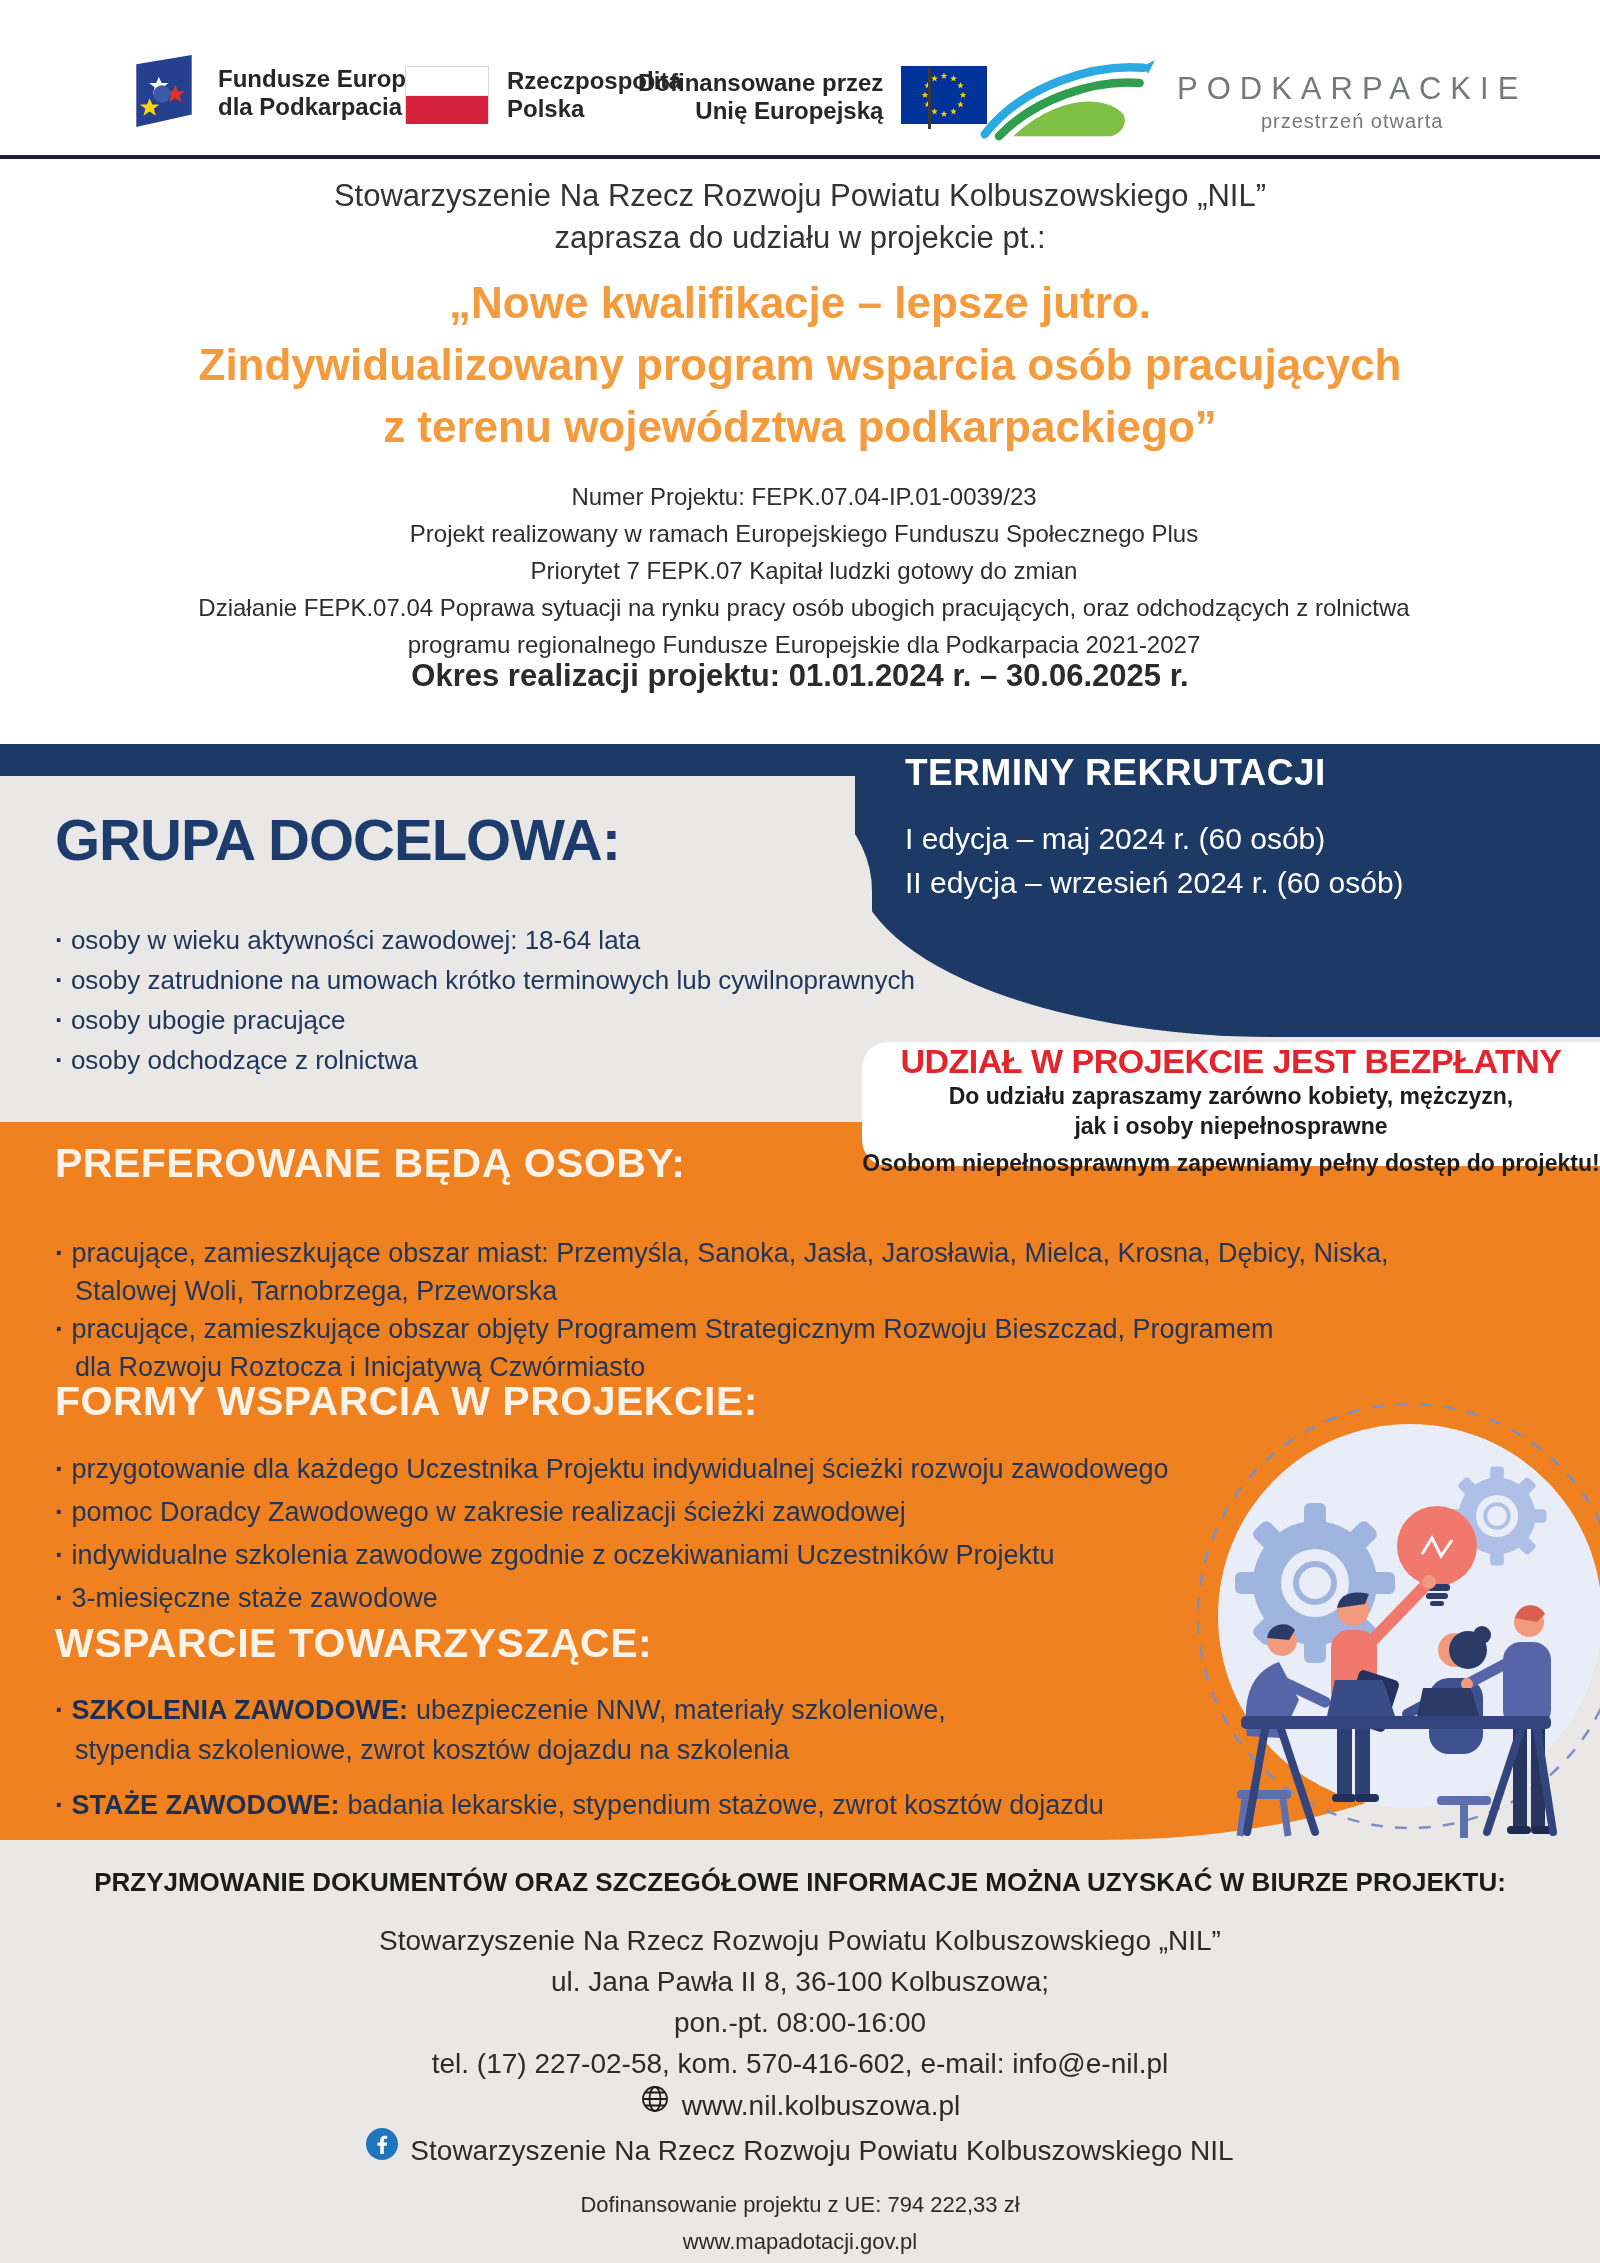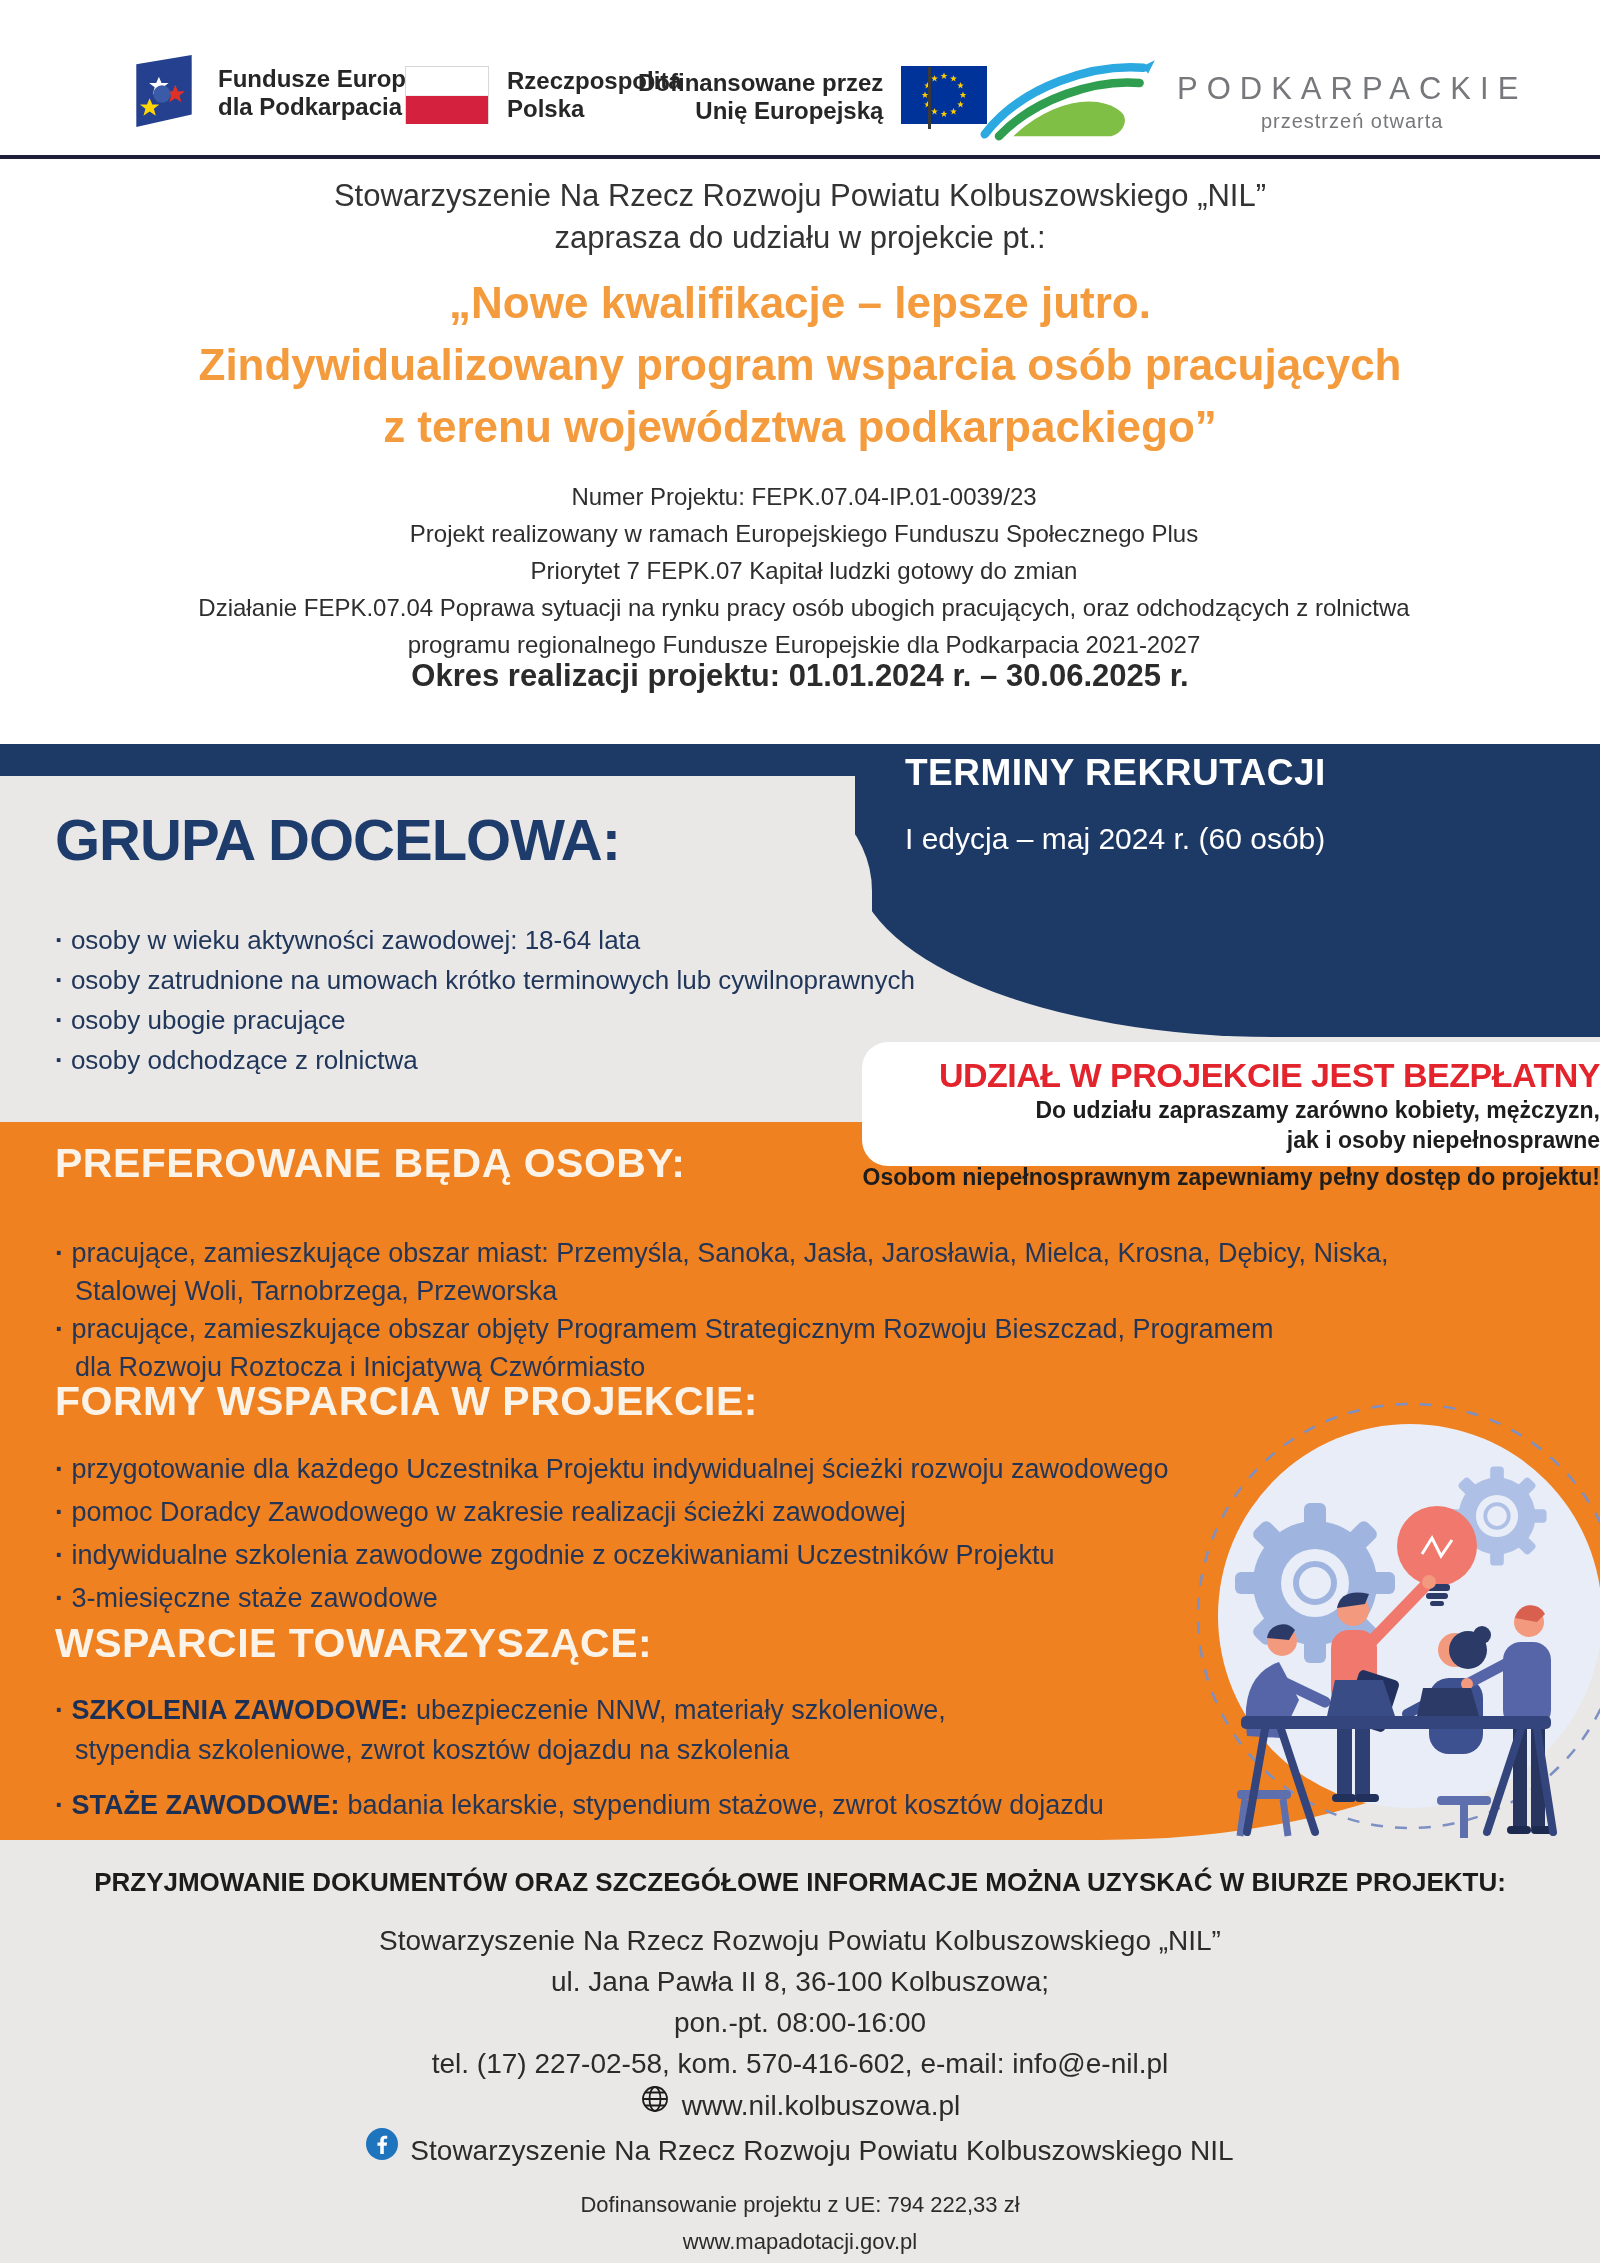--- a/index.html
+++ b/index.html
@@ -42,21 +42,21 @@
   .terminy-line{left:905px;font-size:30px;color:#ffffff;z-index:4;}
   
   .grupa-heading{left:55px;top:806px;font-size:58px;font-weight:800;color:#1e3c6b;z-index:4;letter-spacing:-1px;}
   .blist{list-style:none;margin:0;padding:0;}
   .blist li{padding-left:20px;text-indent:-20px;}
   .blist li::before{content:"·  ";font-weight:700;}
   .grupa-list{left:55px;top:920px;width:1340px;z-index:4;font-size:26px;font-weight:500;color:#20365b;}
   .grupa-list li{line-height:40px;}
   
   .free-card{left:862px;right:0;top:1042px;height:124px;background:#ffffff;
-             border-radius:26px 0 0 26px;z-index:6;text-align:right;padding-top:14px;box-sizing:border-box;}
+             border-radius:26px 0 0 26px;z-index:6;text-align:center;box-sizing:border-box;}
   .free-heading{font-size:34px;font-weight:800;color:#e3242c;letter-spacing:-.5px;}
   .free-line{font-size:23px;font-weight:600;color:#1d1d1d;line-height:30px;}
   .free-line.gap{margin-top:7px;}
   
   .orange-heading{font-size:41px;font-weight:800;color:#fbf3e7;z-index:5;letter-spacing:.5px;}
   .pref-heading{left:55px;top:1140px;}
   .pref-list{left:55px;top:1210px;width:1360px;z-index:5;font-size:27px;font-weight:500;color:#253556;margin-top:24px;}
   .pref-list li{line-height:38px;white-space:pre-line;}
   .formy-heading{left:55px;top:1378px;}
   .formy-list{left:55px;top:1448px;width:1160px;z-index:5;font-size:27px;font-weight:500;color:#253556;}
@@ -178,20 +178,21 @@
   <div class="abs centered period-line" style="top:658px;">Okres realizacji projektu: 01.01.2024 r. – 30.06.2025 r.</div>
 
   <div class="abs gray-base"></div>
   <div class="abs navy-strip"></div>
   <div class="abs navy-block"></div>
   <div class="abs gray-curve"></div>
   <div class="abs orange-section"></div>
 
   <div class="abs terminy-heading">TERMINY REKRUTACJI</div>
   <div class="abs terminy-line" style="top:822px;">I edycja – maj 2024 r. (60 osób)</div>
+  <div class="abs terminy-line" style="top:866px;">II edycja – wrzesień 2024 r. (60 osób)</div>
 
   <div class="abs grupa-heading">GRUPA DOCELOWA:</div>
   <ul class="abs blist grupa-list">
     <li><span>osoby w wieku aktywności zawodowej: 18-64 lata</span></li>
     <li><span>osoby zatrudnione na umowach krótko terminowych lub cywilnoprawnych</span></li>
     <li><span>osoby ubogie pracujące</span></li>
     <li><span>osoby odchodzące z rolnictwa</span></li>
   </ul>
 
   <div class="abs free-card">

